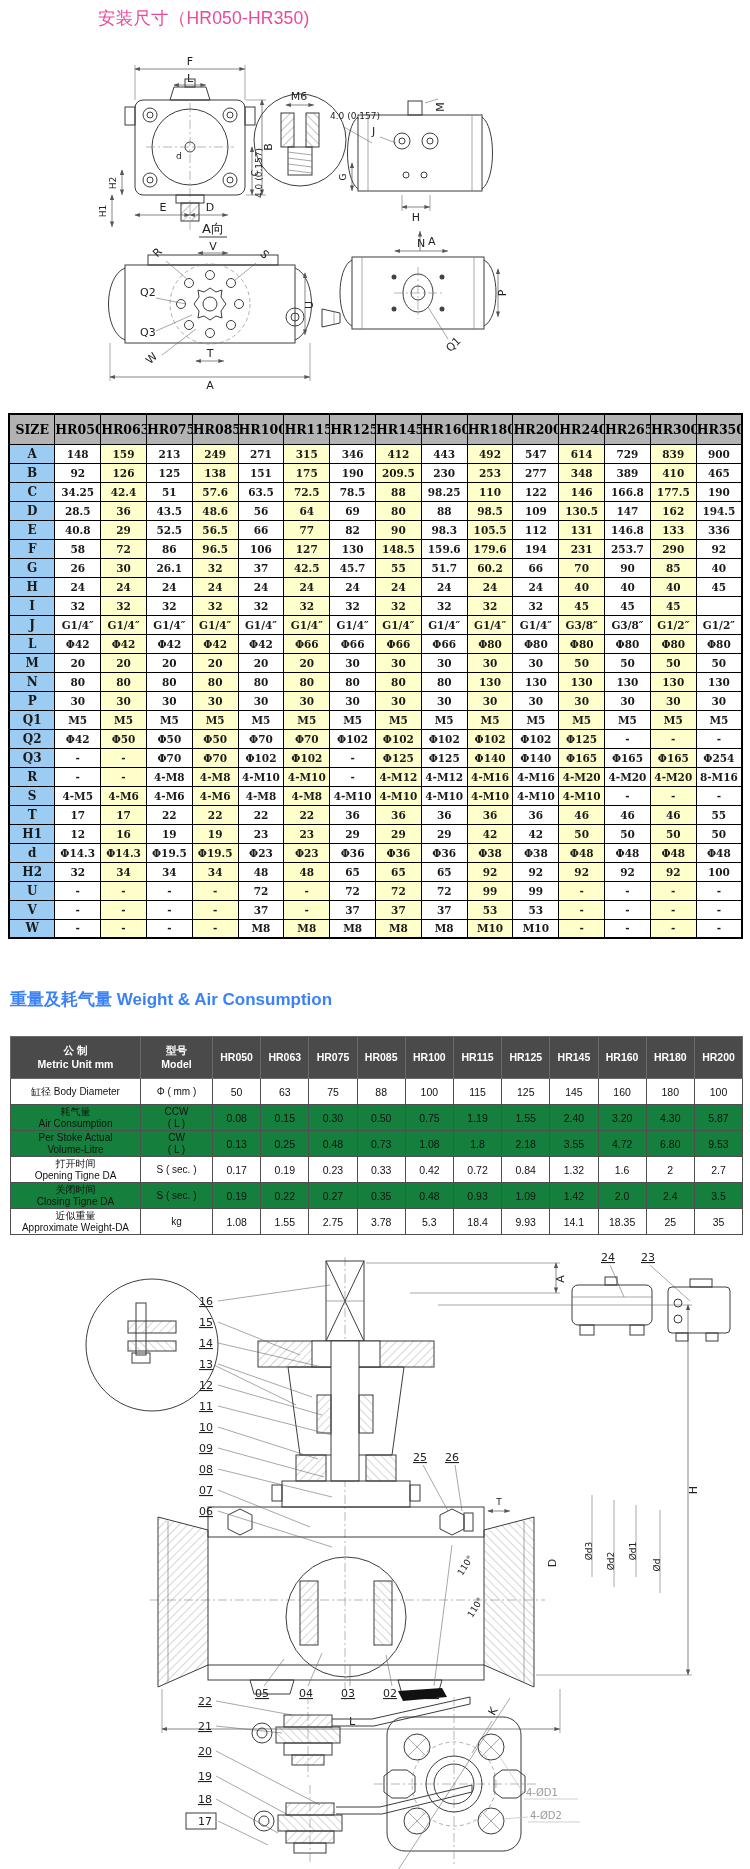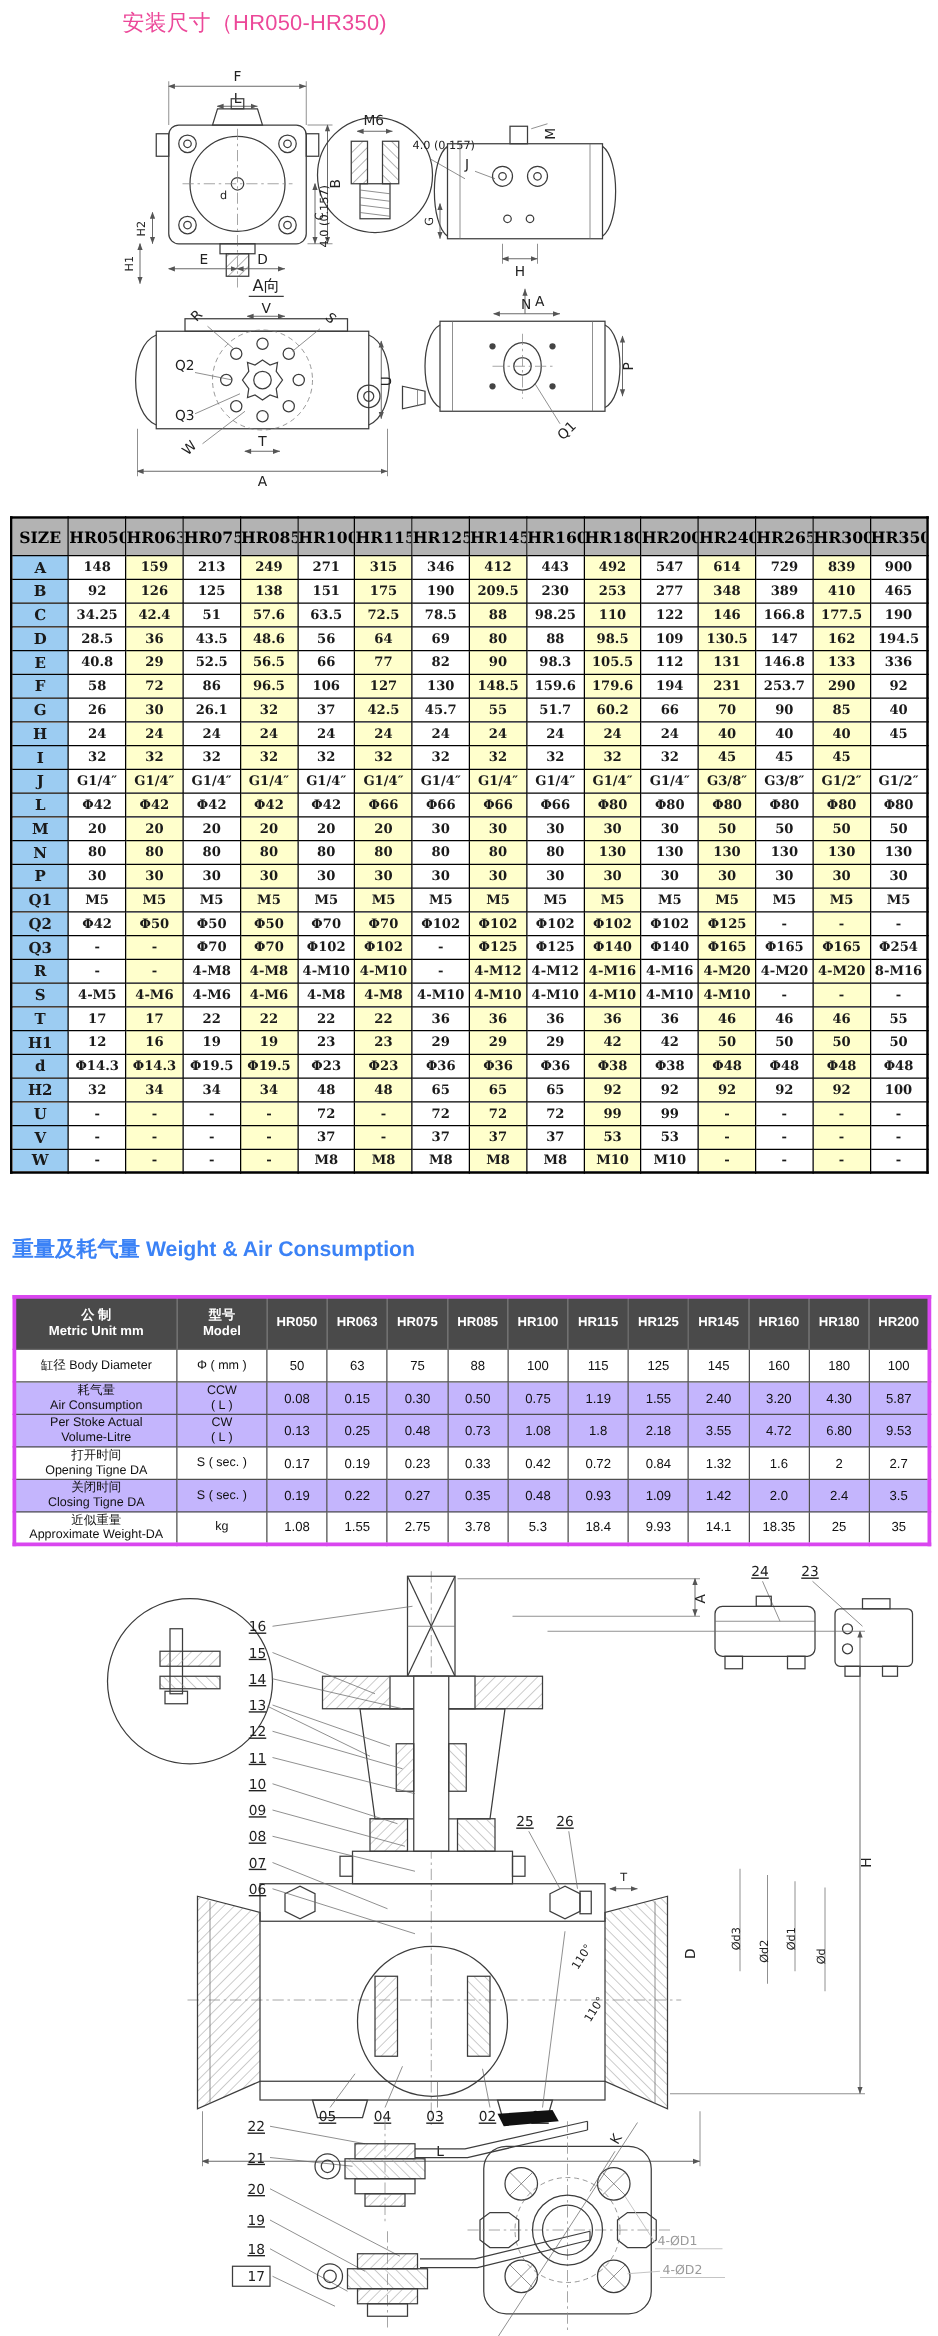--- a/index.html
+++ b/index.html
@@ -14,27 +14,27 @@
     border:2px solid #000;font-family:"DejaVu Serif","Liberation Serif",serif}
 .t1 th,.t1 td{border:1px solid #000;text-align:center;vertical-align:middle;padding:0;
     white-space:nowrap;overflow:hidden}
 .t1 thead th{background:#b3b3b3;height:30px;font-size:12.5px;font-weight:700;color:#000}
 .t1 tbody td{height:19px;font-size:10.5px;font-weight:700;color:#1a1a1a;background:#fff}
 .t1 tbody td.lbl{background:#9cccf2;font-size:12px}
 .t1 tbody td.alt{background:#ffffcc}
 
 
 .t2{position:absolute;left:10px;top:1036px;width:732px;border-collapse:collapse;table-layout:fixed;
-    border:3px solid #d946ef;font-family:"Liberation Sans",sans-serif}
+    border:1px solid #d946ef;font-family:"Liberation Sans",sans-serif}
 .t2 th{background:#4a4a4a;color:#fff;border:1px solid #6a6a6a;height:42px;
     font-size:10.5px;font-weight:700;line-height:1.25}
 .t2 td{border:1px solid #4f4f4f;text-align:center;height:26px;font-size:10.5px;color:#111;background:#fff}
 .t2 td.lbl{font-size:10px;line-height:1.15}
 .t2 td.unit{font-size:10px;line-height:1.15}
-.t2 tr.shade td{background:#c4b5fd}
+.t2 tr.shade td{background:#15803d}
 
 
 svg text{font-family:"DejaVu Sans",sans-serif;font-size:11px;fill:#222}
 svg text.sm{font-size:9px}
 svg text.gray{fill:#9a9a9a;font-size:10px}
 .ln{stroke:#3d3d3d;fill:none;stroke-width:1}
 .thin{stroke:#6b6b6b;stroke-width:.6}
 .dim{stroke:#555;stroke-width:.7;fill:none}
 .cl{stroke:#888;stroke-width:.6;fill:none;stroke-dasharray:9 3 2 3}
 .dsh{stroke:#777;stroke-width:.6;fill:none;stroke-dasharray:4 3}

